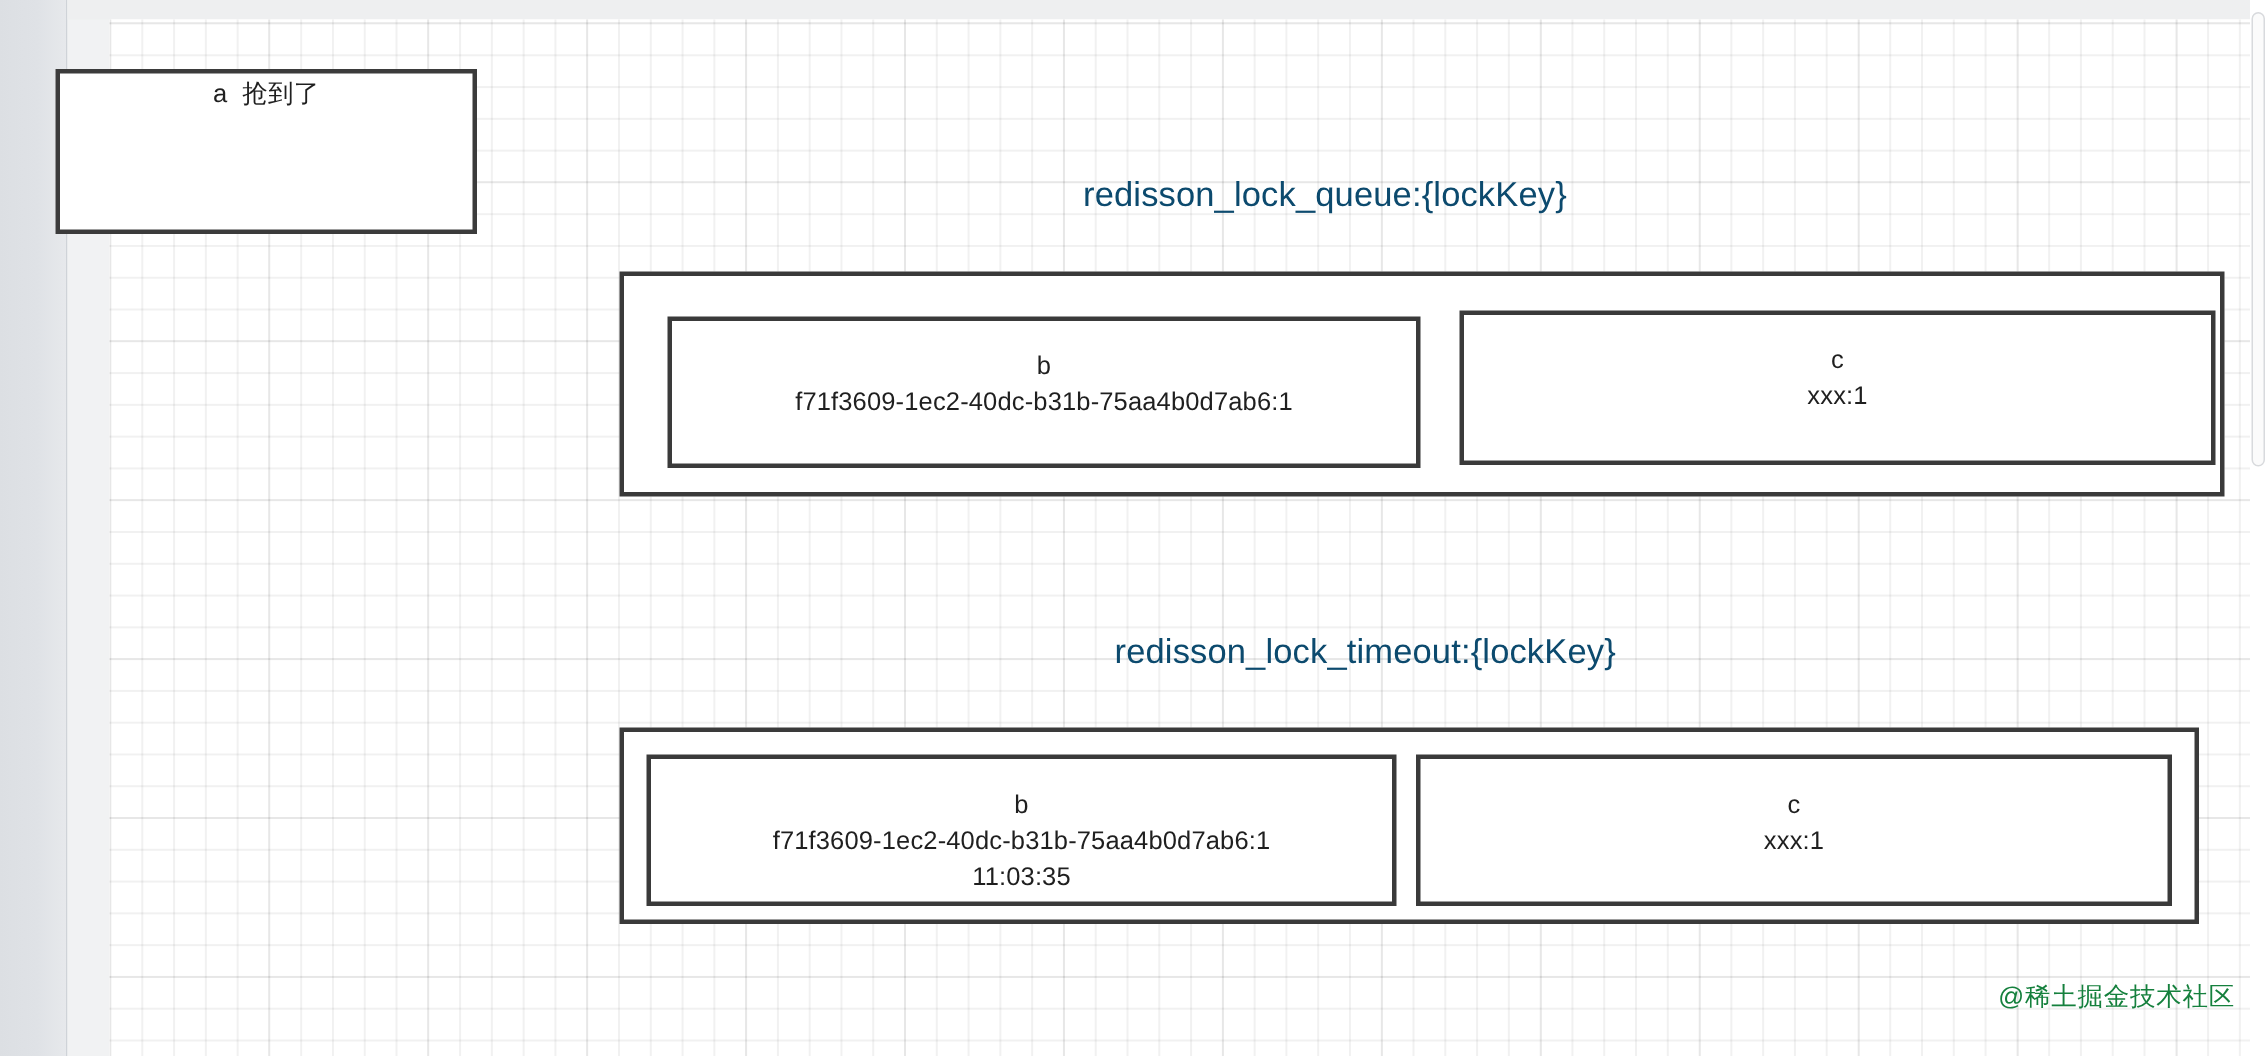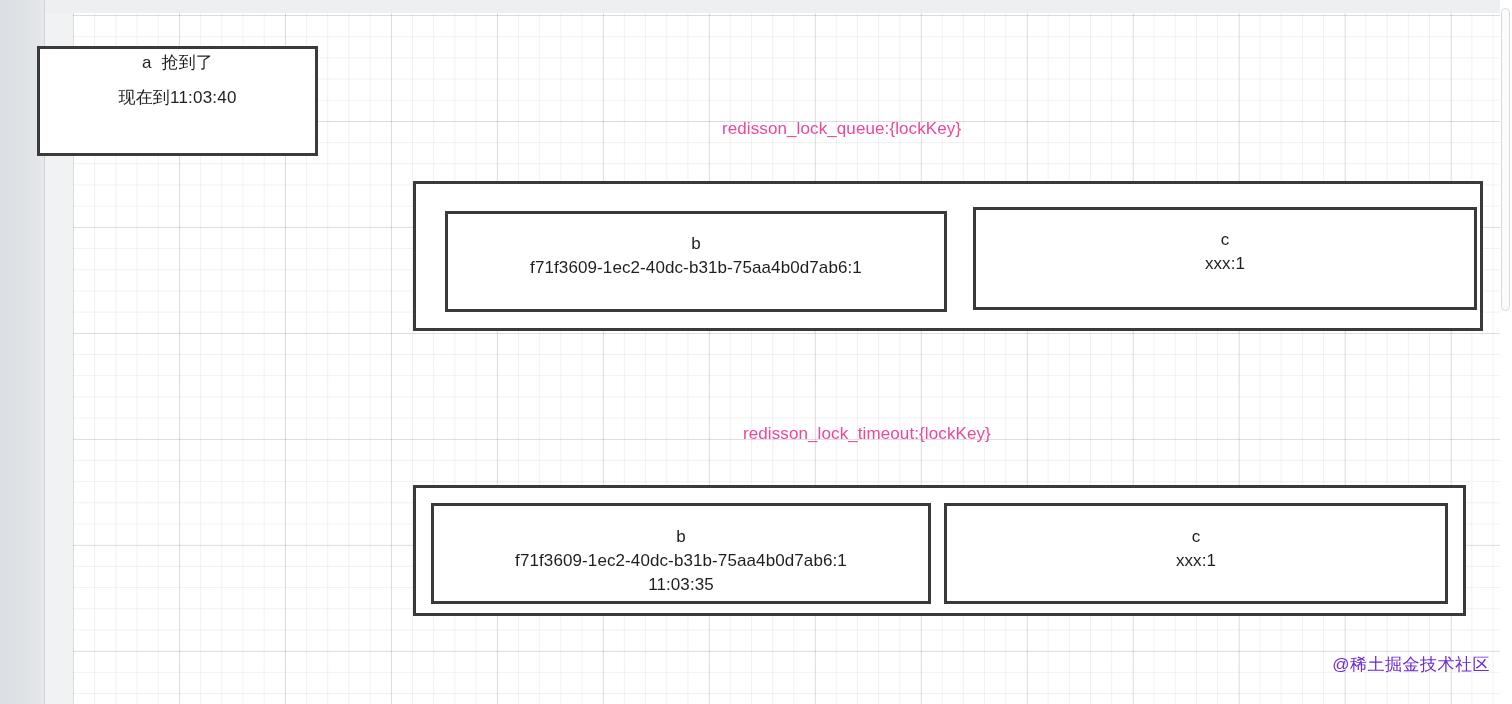--- a/index.html
+++ b/index.html
@@ -117,23 +117,23 @@
     text-align: center;
     font-size: 17px;
     line-height: 22px;
     letter-spacing: 0.2px;
     white-space: pre;
   }
   .note-line.spacer { height: 13px; }
 
   .group-label {
     position: absolute;
-    font-size: 17px;
+    font-size: 23px;
     line-height: 22px;
-    color: #ec4899;
+    color: #0c4a6e;
     white-space: nowrap;
     letter-spacing: 0.1px;
   }
 
   .outer-box {
     position: absolute;
     background: #ffffff;
     border: 3px solid #3a3a3a;
     box-sizing: border-box;
   }
@@ -158,21 +158,21 @@
     line-height: 24px;
     white-space: nowrap;
     letter-spacing: 0.1px;
   }
 
   .watermark {
     position: absolute;
     right: 22px;
     bottom: 28px;
     font-size: 17px;
-    color: #6d28d9;
+    color: #15803d;
     letter-spacing: 0.5px;
     white-space: nowrap;
   }
 </style>
 </head>
 <body>
 
 <div id="app">
 
   <div class="left-rail"></div>
@@ -180,21 +180,20 @@
 
   <div class="page-margin"></div>
 
   <div class="top-strip"></div>
 
   <div class="canvas"></div>
 
   <div class="note-box" style="left:37px; top:46px; width:281px; height:110px; padding-top:3px;">
     <div class="note-line">a  抢到了</div>
     <div class="note-line spacer"></div>
-    <div class="note-line">现在到11:03:40</div>
   </div>
 
   <div class="group-label" style="left:722px; top:118px;">redisson_lock_queue:{lockKey}</div>
 
   <div class="outer-box" style="left:413px; top:181px; width:1070px; height:150px;">
   </div>
 
   <div class="inner-box" style="left:445px; top:211px; width:502px; height:101px;">
     <div class="cell-line">b</div>
     <div class="cell-line">f71f3609-1ec2-40dc-b31b-75aa4b0d7ab6:1</div>

